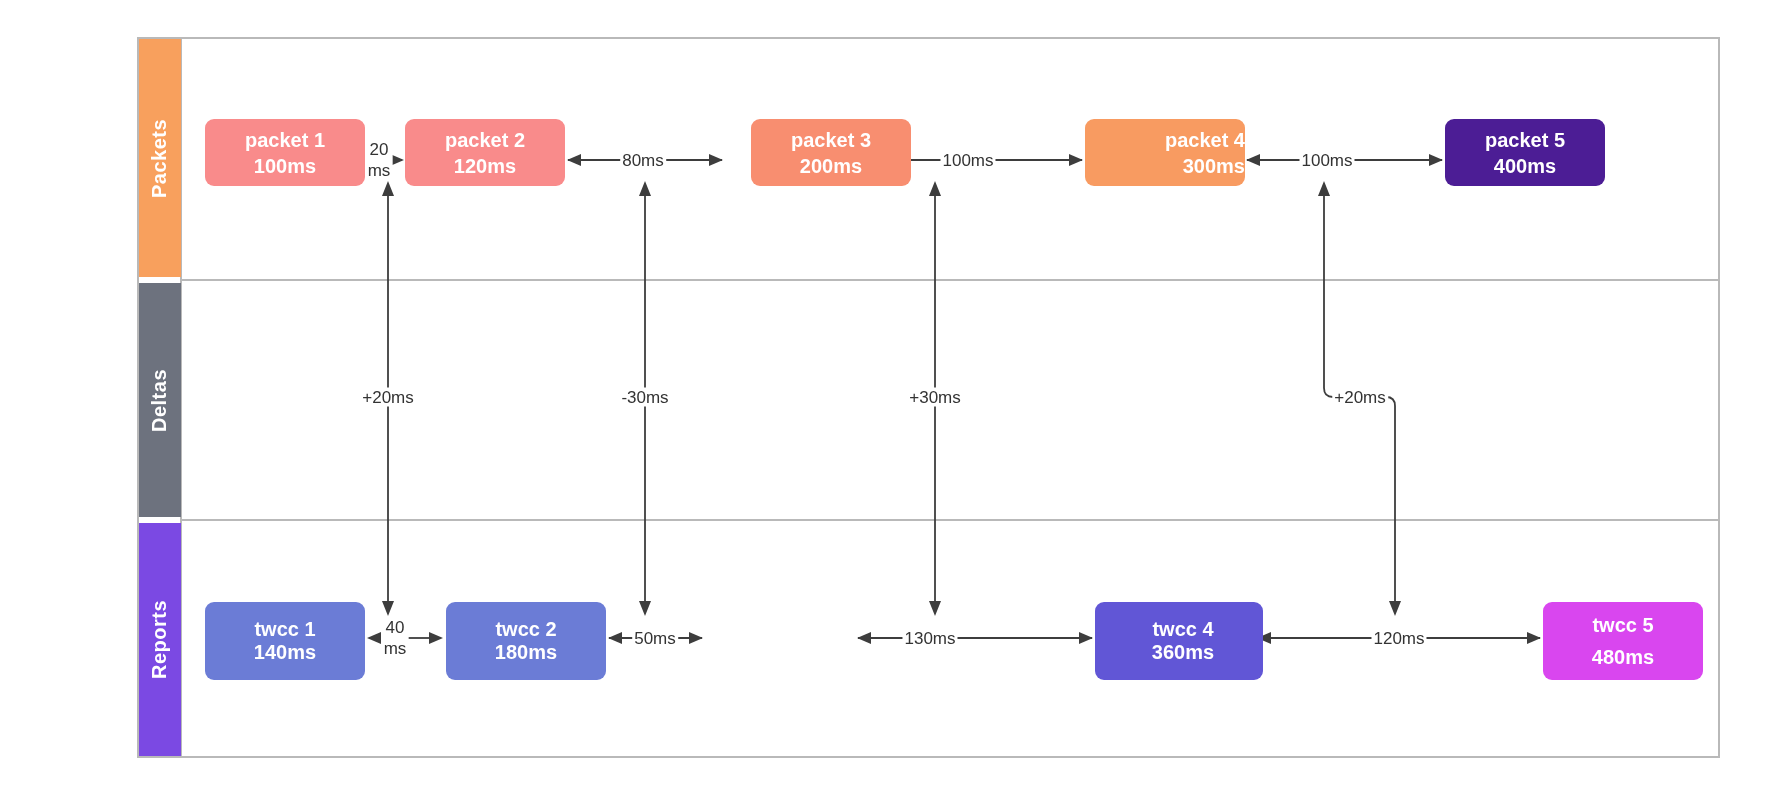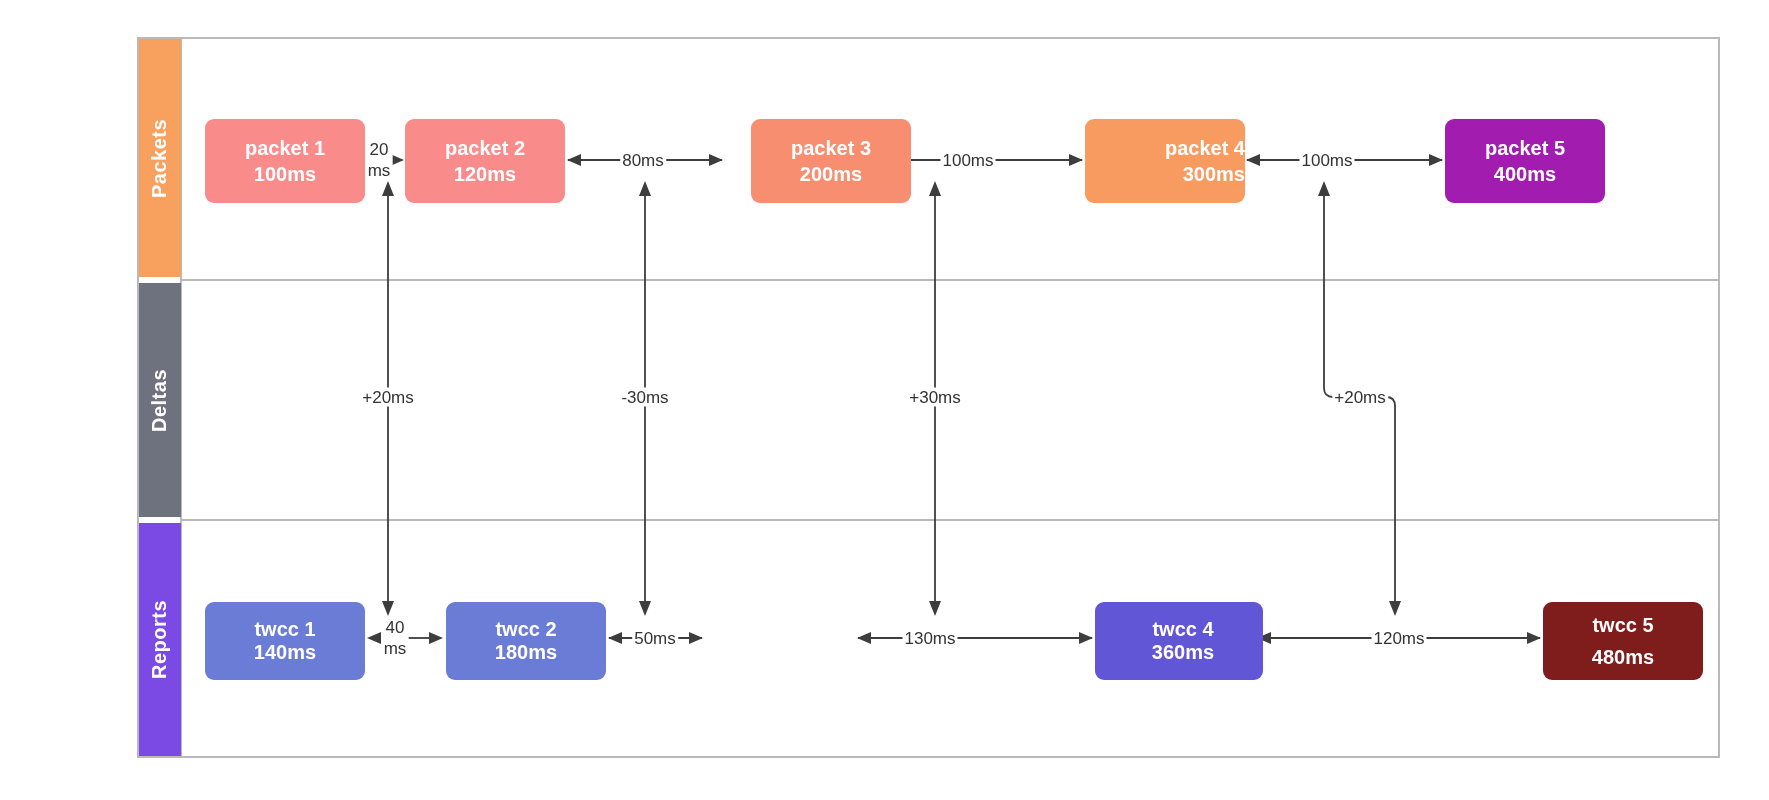--- a/index.html
+++ b/index.html
@@ -19,25 +19,25 @@
   .bar-packets{top:39px;height:238px;background:#f8a05d;}
   .bar-deltas{top:283px;height:234px;background:#6d727e;}
   .bar-reports{top:523px;height:233px;background:#7b49e3;}
   
   .overlay{position:absolute;left:0;top:0;width:1769px;height:800px;}
   .ln{stroke:#3d3d3d;stroke-width:1.8;fill:none;}
   .head{fill:#3d3d3d;stroke:none;}
   
   .node{position:absolute;border-radius:9px;color:#ffffff;font-weight:bold;text-align:center;
         display:flex;flex-direction:column;align-items:center;justify-content:center;}
-  .pkt{top:119px;height:84px;width:160px;font-size:20px;line-height:26px;}
+  .pkt{top:119px;height:67px;width:160px;font-size:20px;line-height:26px;}
   .rpt{top:602px;height:78px;width:160px;font-size:20px;line-height:23px;}
   .c-p12{background:#f98b8b;} .c-p3{background:#f88e70;} .c-p4{background:#f89b61;}
-  .c-p5{background:#a21caf;} .c-t12{background:#6b7cd6;} .c-t34{background:#6156d6;}
-  .c-t5{background:#7f1d1d;gap:9px;}
+  .c-p5{background:#4c1d95;} .c-t12{background:#6b7cd6;} .c-t34{background:#6156d6;}
+  .c-t5{background:#d946ef;gap:9px;}
   
   .lbl{position:absolute;transform:translate(-50%,-50%);background:#ffffff;color:#333333;
        font-size:17px;line-height:19px;text-align:center;white-space:nowrap;padding:0 2px;}
   .lbl2{line-height:21px;}
 </style>
 </head>
 <body>
 
 <div class="canvas">
 

